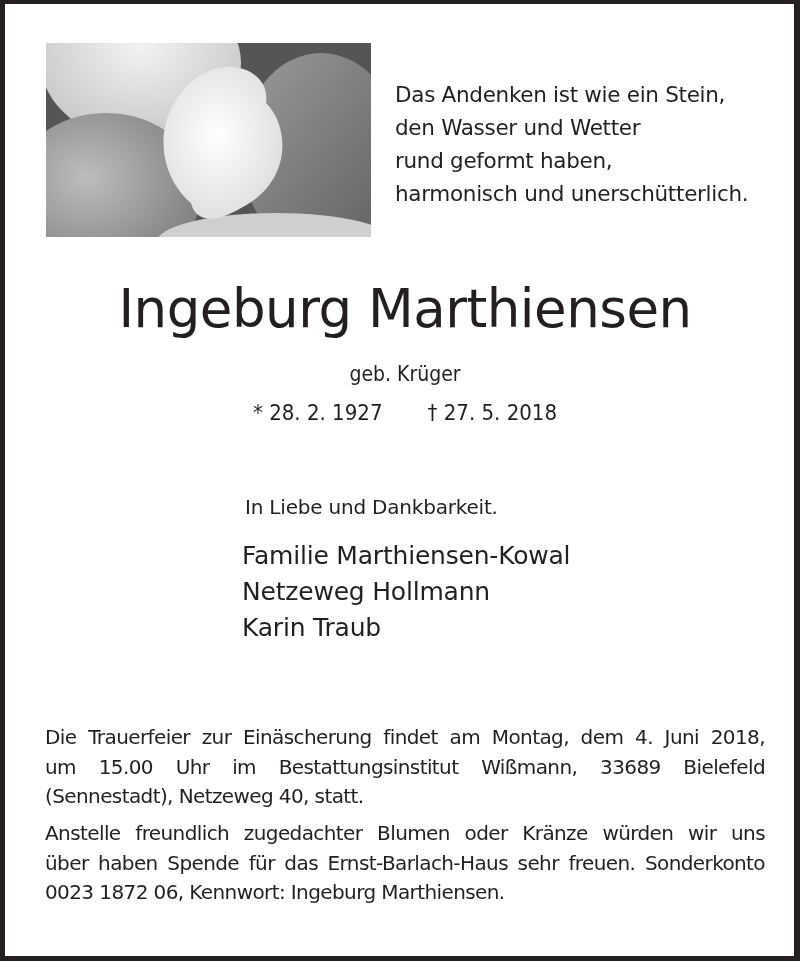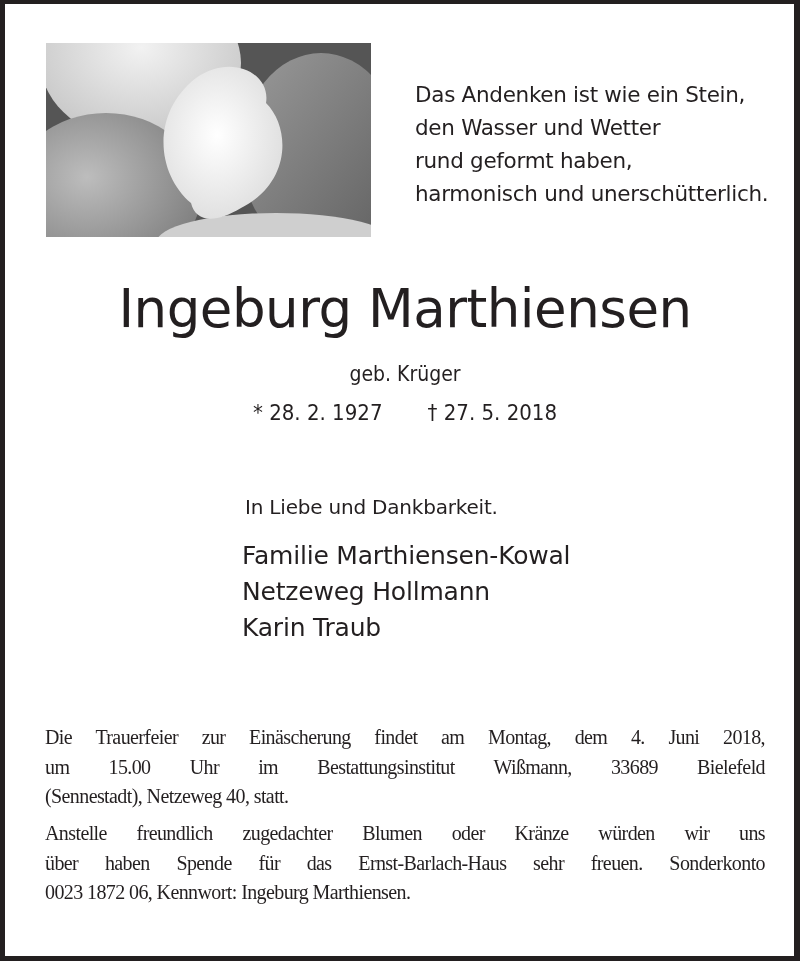--- a/index.html
+++ b/index.html
@@ -9,32 +9,32 @@
       box-sizing: border-box;
       border-top: 4px solid #231f20; border-left: 5px solid #231f20;
       border-right: 6px solid #231f20; border-bottom: 5px solid #231f20;
       background: #ffffff;
     }
     .txt { font-family: "DejaVu Sans", sans-serif; color: #231f20; position: absolute; }
     .photo {
       position: absolute; left: 41px; top: 39px; width: 325px; height: 194px;
       overflow: hidden; background: #6a6a6a;
     }
-    .quote { left: 390px; top: 74px; font-size: 21.5px; line-height: 33px; letter-spacing: -0.3px; white-space: nowrap; margin-left: 20px; }
+    .quote { left: 390px; top: 74px; font-size: 21.5px; line-height: 33px; letter-spacing: -0.3px; white-space: nowrap; }
     .name { left: 0; width: 800px; text-align: center; top: 270px; font-size: 53px; line-height: 70px; letter-spacing: -0.5px; white-space: nowrap; }
     .born { left: 0; width: 800px; text-align: center; top: 355px; font-size: 21px; line-height: 30px; white-space: nowrap; transform: scaleX(0.9); }
     .dates { left: 0; width: 800px; text-align: center; top: 393px; font-size: 22px; line-height: 32px; white-space: nowrap; transform: scaleX(0.9); }
     .dates .gap { display: inline-block; width: 36px; }
     .thanks { left: 229px; top: 488px; font-size: 20px; line-height: 30px; white-space: nowrap; letter-spacing: -0.2px; margin-left: 11px; }
     .families { left: 229px; top: 534px; font-size: 25px; line-height: 36px; white-space: nowrap; letter-spacing: -0.2px; margin-left: 8px; }
     .families div { height: 36px; }
     .para { left: 40px; width: 720px; font-size: 20px; line-height: 29.5px; text-align: justify; text-align-last: left; letter-spacing: -0.6px; }
     .p1 { top: 719px; }
     .p2 { top: 815px; }
-    .para .line { display: block; white-space: nowrap; text-align-last: justify; font-family: Liberation Serif, serif; }
+    .para .line { display: block; white-space: nowrap; text-align-last: justify; }
     .para .line.last { text-align-last: left; }
   </style>
 </head>
 <body>
 
 <div class="frame">
 
   <div class="photo">
     <svg width="325" height="194" viewBox="0 0 325 194" xmlns="http://www.w3.org/2000/svg">
       <defs>

